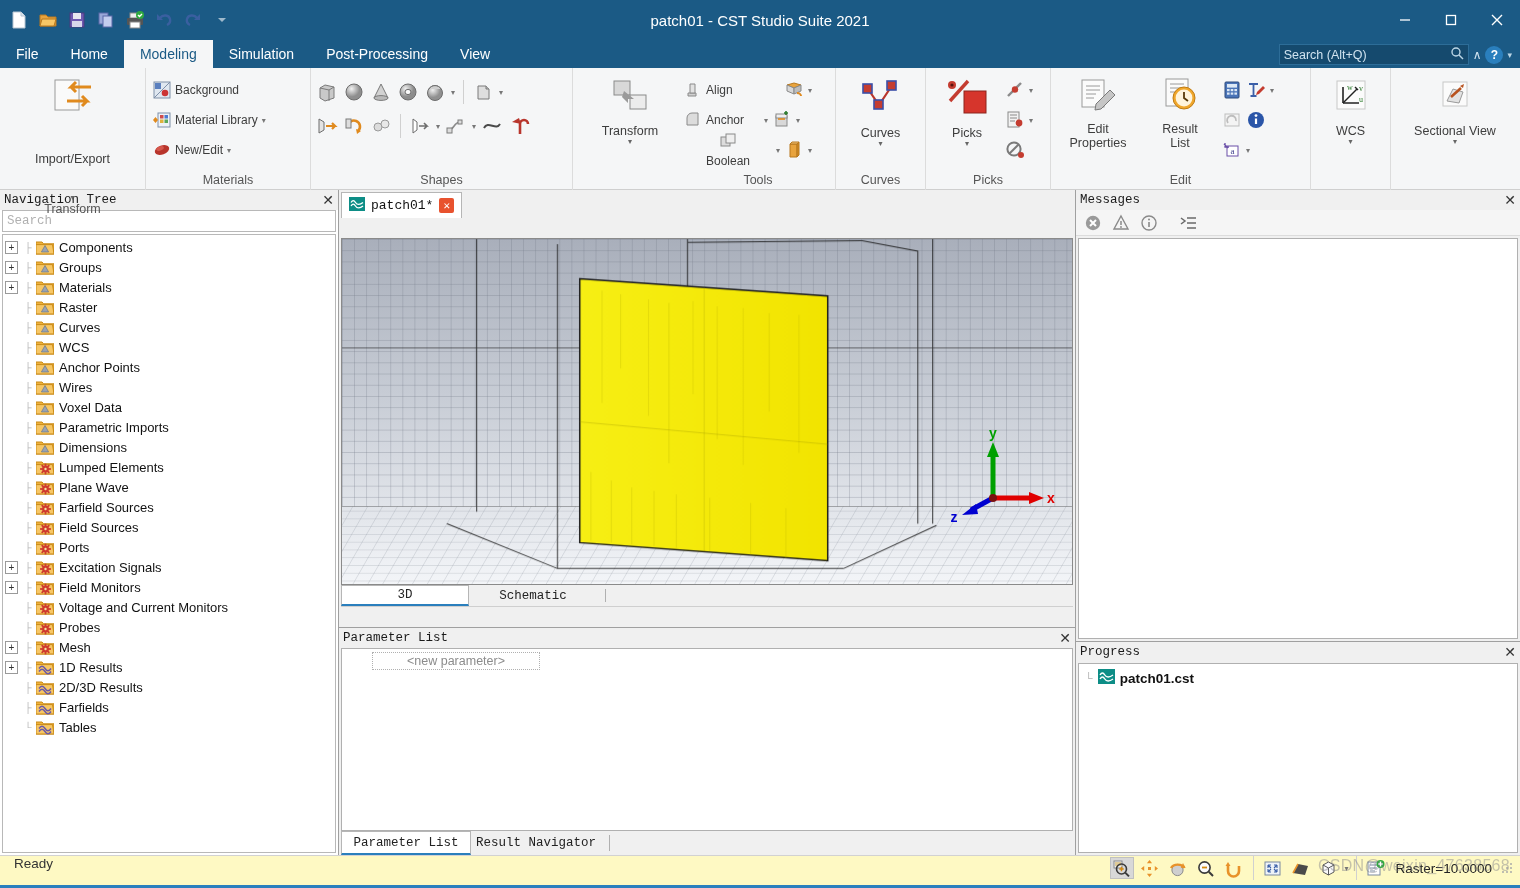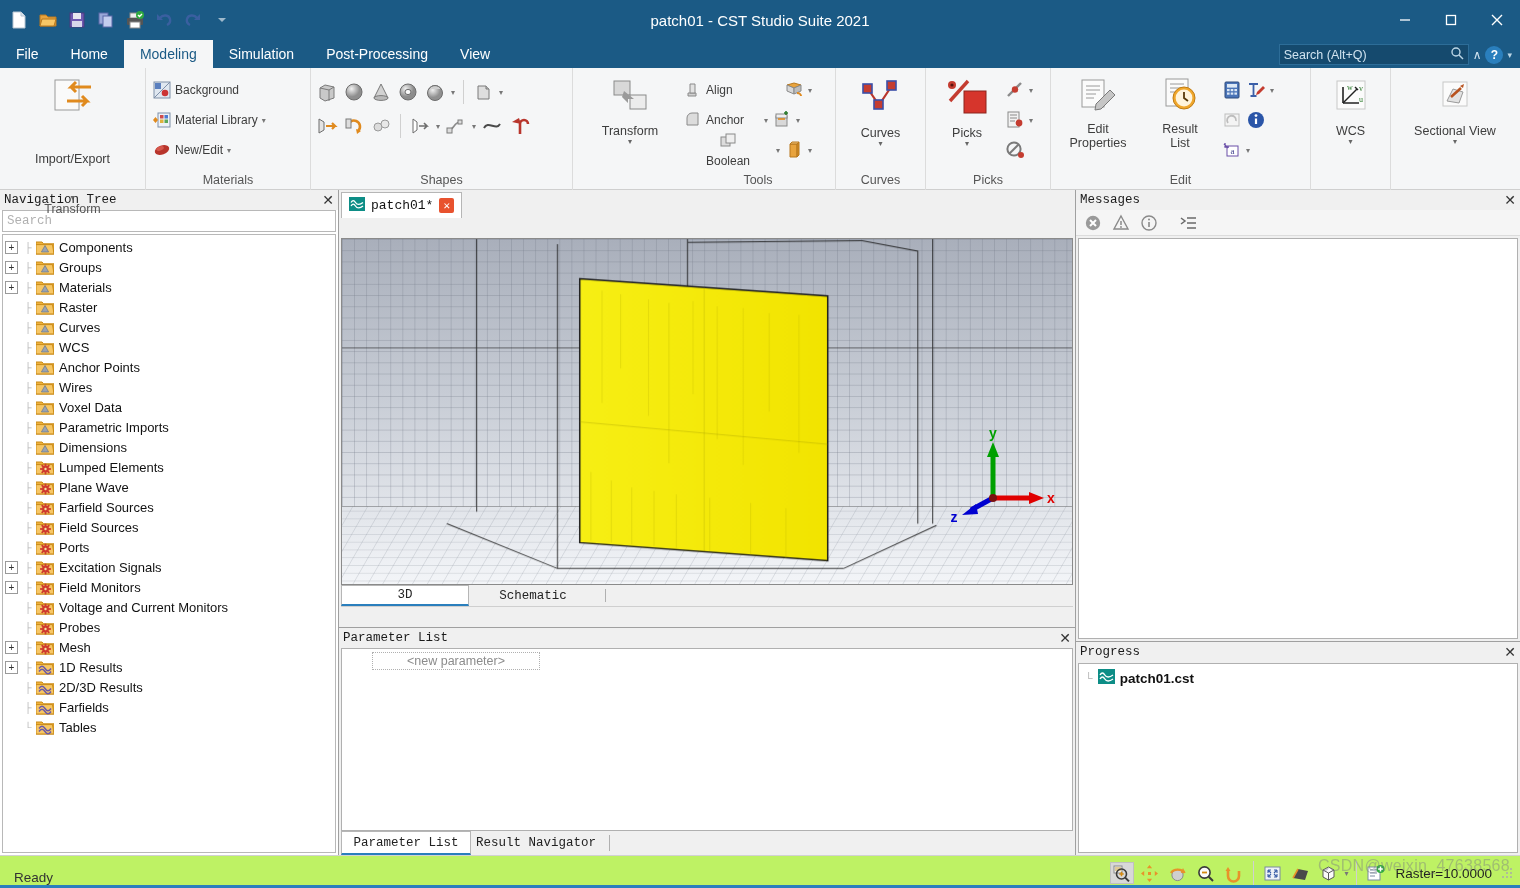--- a/index.html
+++ b/index.html
@@ -217,22 +217,22 @@
     height: 26px; display: flex; align-items: center; gap: 2px;
     padding: 0 4px; background: #f5f5f5; border-bottom: 1px solid #dcdcdc;
   }
   .msg-btn { width: 26px; height: 22px; display: flex; align-items: center; justify-content: center; }
   .msg-body { flex: 1; margin: 2px; border: 1px solid #b0b0b0; background: #fff; }
   .prog-body { flex: 1; margin: 2px; border: 1px solid #b0b0b0; background: #fff; padding: 5px 0 0 6px; }
   .prog-item { display: flex; align-items: center; gap: 5px; font-size: 13.5px; font-weight: bold; color: #111; }
 
   
   .statusbar {
-    height: 30px; flex: none; display: flex; align-items: flex-end;
-    background: #bef264; border-top: 1px solid #d2d2d2;
+    height: 30px; flex: none; display: flex; align-items: flex-start;
+    background: #fef9c3; border-top: 1px solid #d2d2d2;
     position: relative;
   }
   .status-text { padding-left: 14px; font-size: 13.5px; color: #333; }
   .status-tools { margin-left: auto; display: flex; align-items: center; gap: 4px; padding-right: 6px; }
   .st-btn { width: 24px; height: 22px; display:flex; align-items:center; justify-content:center; }
   .st-btn.on { background: #d8d8d8; border: 1px solid #c0c0c0; }
   .raster { font-size: 13.5px; color: #222; padding: 0 4px; }
   .resize-grip { width: 14px; height: 14px; }
   .watermark {
     position: absolute; right: 10px; top: 1px;

